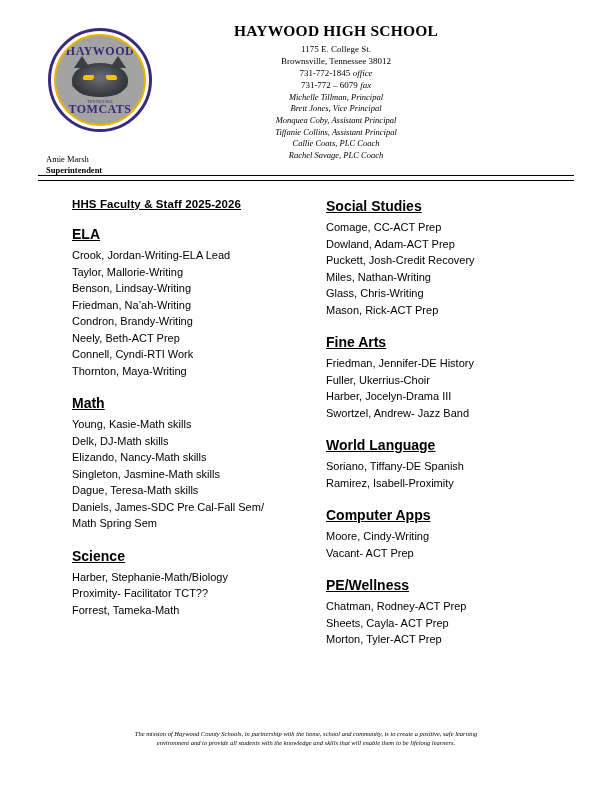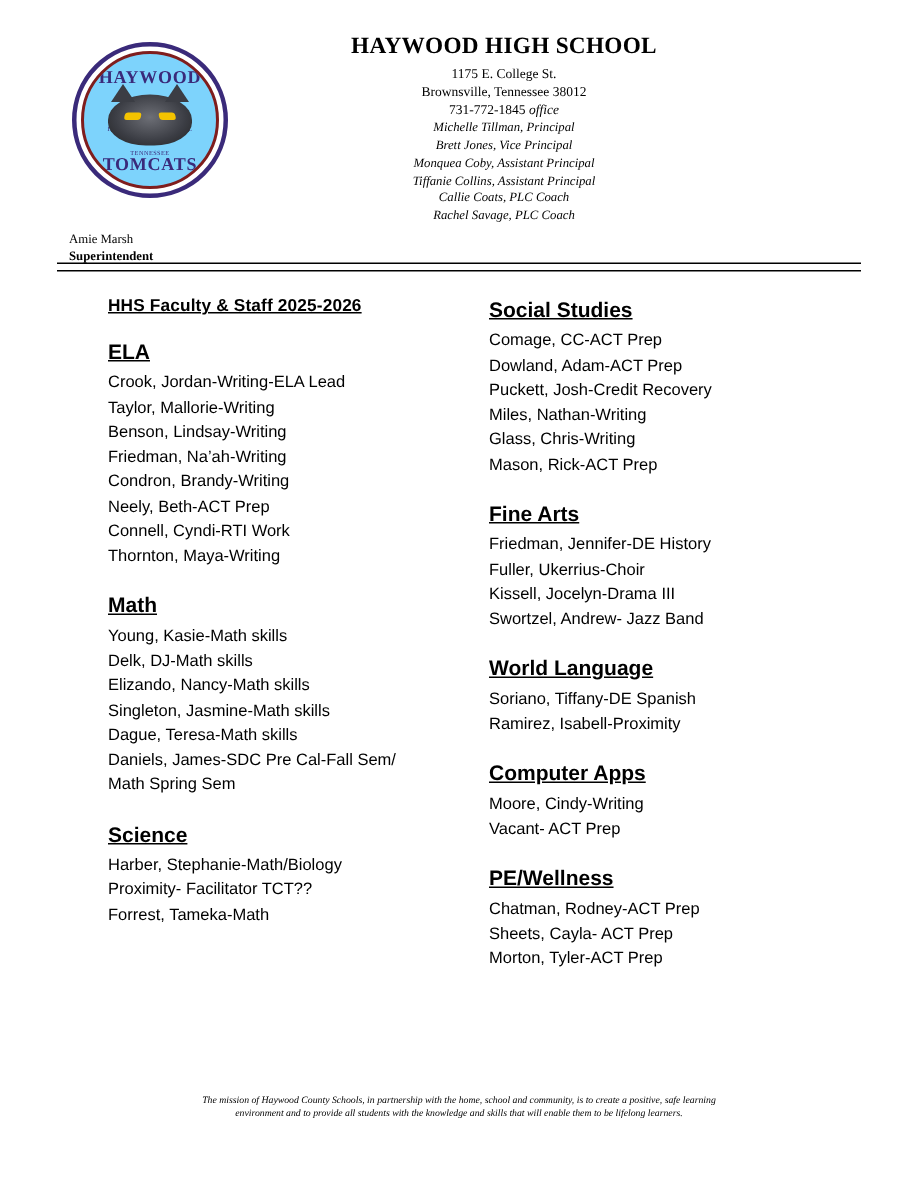--- a/index.html
+++ b/index.html
@@ -40,23 +40,23 @@
     inset: 0;
     border-radius: 50%;
     border: 3px solid #3a2a7a;
     background: #ffffff;
     box-sizing: border-box;
   }
   .logo-inner {
     position: absolute;
     inset: 6px;
     border-radius: 50%;
-    border: 2px solid #7f1d1d;
+    border: 2px solid #eab308;
     box-sizing: border-box;
-    background: #7dd3fc;
+    background: #a3a3a3;
     overflow: hidden;
   }
   .logo-top-text {
     position: absolute;
     top: 8px;
     left: 0;
     width: 100%;
     text-align: center;
     font-family: "Liberation Serif", serif;
     font-weight: bold;
@@ -267,20 +267,24 @@
     </div>
 
     <div class="school-block">
       <div class="school-name">HAYWOOD HIGH SCHOOL</div>
       <div class="addr-line">1175 E. College St.</div>
       <div class="addr-line">Brownsville, Tennessee 38012</div>
       <div class="addr-line">
         <span>731-772-1845</span>
         <span class="ital">office</span>
       </div>
+      <div class="addr-line">
+        <span>731-772 – 6079</span>
+        <span class="ital">fax</span>
+      </div>
       <div class="staff-line">Michelle Tillman, Principal</div>
       <div class="staff-line">Brett Jones, Vice Principal</div>
       <div class="staff-line">Monquea Coby, Assistant Principal</div>
       <div class="staff-line">Tiffanie Collins, Assistant Principal</div>
       <div class="staff-line">Callie Coats, PLC Coach</div>
       <div class="staff-line">Rachel Savage, PLC Coach</div>
     </div>
 
     <div class="supt-block">
       <div class="supt-name">Amie Marsh</div>
@@ -335,21 +339,21 @@
         <div class="entry">Puckett, Josh-Credit Recovery</div>
         <div class="entry">Miles, Nathan-Writing</div>
         <div class="entry">Glass, Chris-Writing</div>
         <div class="entry">Mason, Rick-ACT Prep</div>
       </div>
 
       <div class="section">
         <div class="section-head">Fine Arts</div>
         <div class="entry">Friedman, Jennifer-DE History</div>
         <div class="entry">Fuller, Ukerrius-Choir</div>
-        <div class="entry">Kissell, Jocelyn-Drama III</div>
+        <div class="entry">Harber, Jocelyn-Drama III</div>
         <div class="entry">Swortzel, Andrew- Jazz Band</div>
       </div>
 
       <div class="section">
         <div class="section-head">World Language</div>
         <div class="entry">Soriano, Tiffany-DE Spanish</div>
         <div class="entry">Ramirez, Isabell-Proximity</div>
       </div>
 
       <div class="section">

